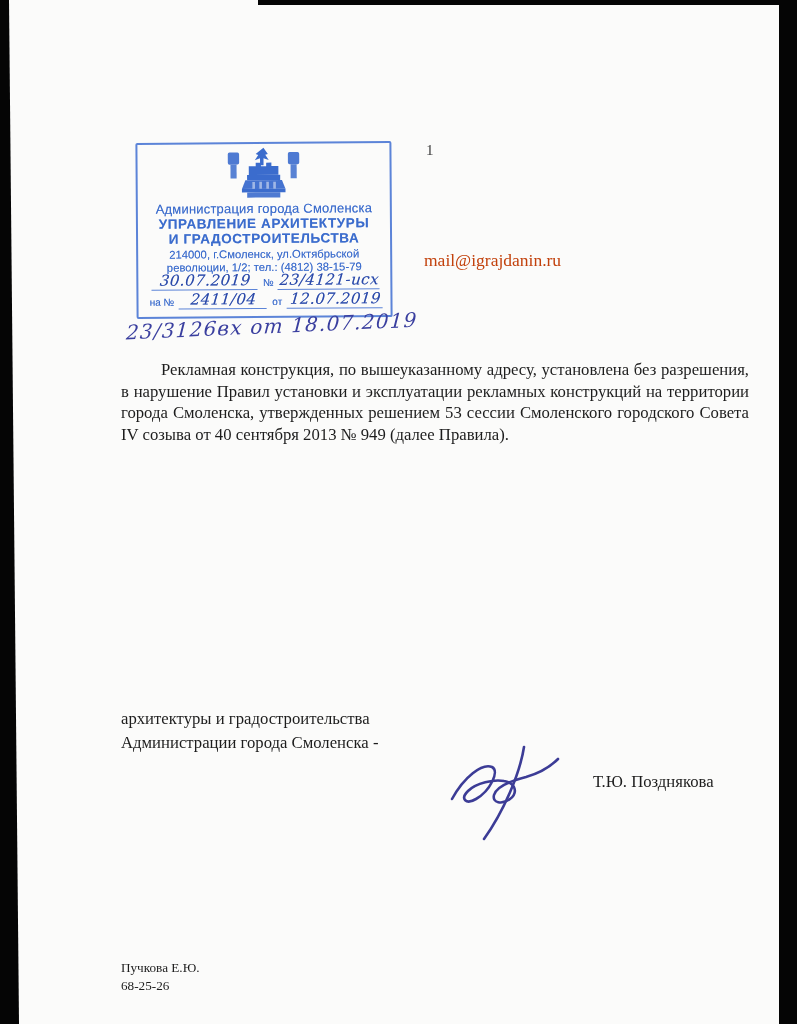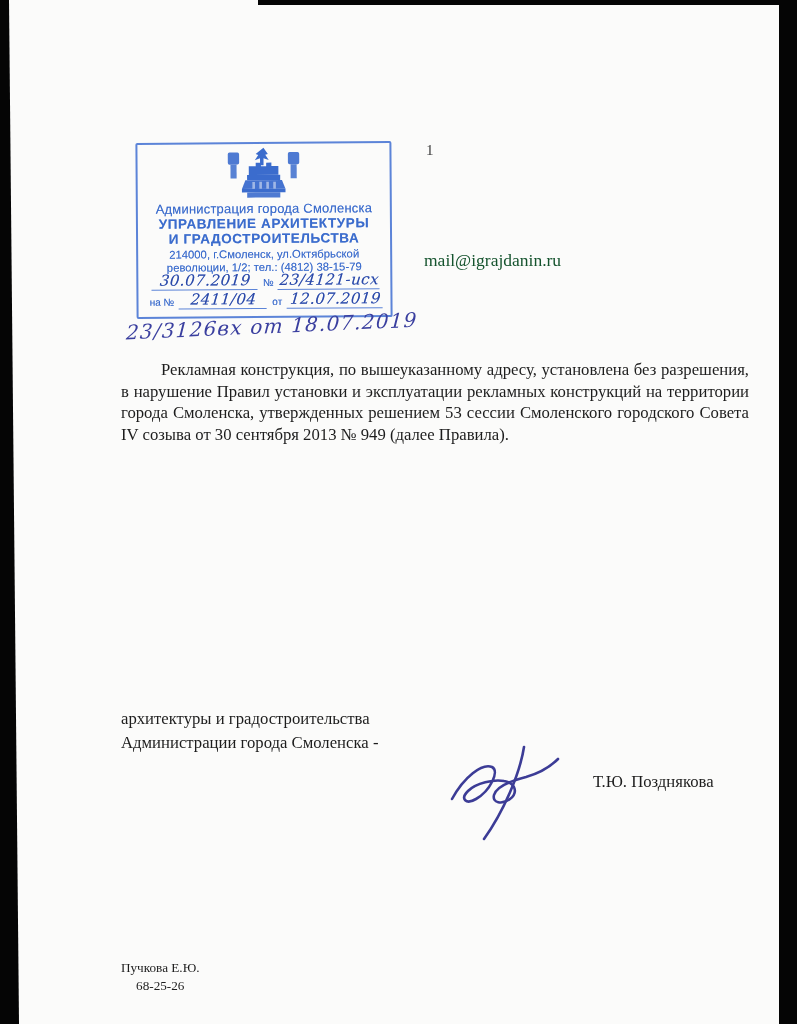--- a/index.html
+++ b/index.html
@@ -53,36 +53,36 @@
   
   .incoming-note {
     position:absolute; left:126px; top:314px;
     font-family:"DejaVu Serif", serif; font-style:italic;
     font-size:20px; letter-spacing:1.2px; color:#3a3f9f;
     transform:rotate(-2.5deg) skewX(-6deg); white-space:nowrap;
   }
 
   
   .email { position:absolute; left:424px; top:250px;
-    font-size:17.5px; color:#14532d; }
+    font-size:17.5px; color:#c2410c; }
 
   
   .body-text { position:absolute; left:121px; top:359px; width:628px;
     font-size:16.7px; line-height:21.7px; text-align:justify; }
   .body-text p { margin:0; text-indent:40px; }
 
   
   .sign-position { position:absolute; left:121px; top:707px;
     font-size:16.7px; line-height:24.3px; }
   .sign-name { position:absolute; left:593px; top:772px; font-size:16.7px;text-align:right; }
   .signature-svg { position:absolute; left:438px; top:733px; }
 
   
   .footer { position:absolute; left:121px; top:959px;
-    font-size:13.2px; line-height:18px;text-align:center; }
+    font-size:13.2px; line-height:18px; }
 </style>
 </head>
 <body>
 
 <div class="page">
 
   <div class="edge edge-left"></div>
   <div class="edge edge-right"></div>
   <div class="edge edge-top"></div>
 
@@ -126,21 +126,21 @@
       <span class="lbl">от</span>
       <span class="hw seg seg-refdate">12.07.2019</span>
     </div>
   </div>
 
   <div class="incoming-note">23/3126вх от 18.07.2019</div>
 
   <div class="email">mail@igrajdanin.ru</div>
 
   <div class="body-text">
-    <p>Рекламная конструкция, по вышеуказанному адресу, установлена без разрешения, в нарушение Правил установки и эксплуатации рекламных конструкций на территории города Смоленска, утвержденных решением 53 сессии Смоленского городского Совета IV созыва от 30 сентября 2013 № 949 (далее Правила).</p>
+    <p>Рекламная конструкция, по вышеуказанному адресу, установлена без разрешения, в нарушение Правил установки и эксплуатации рекламных конструкций на территории города Смоленска, утвержденных решением 53 сессии Смоленского городского Совета IV созыва от 40 сентября 2013 № 949 (далее Правила).</p>
   </div>
 
   <div class="sign-position">
     <div>архитектуры и градостроительства</div>
     <div>Администрации города Смоленска -</div>
   </div>
 
   <svg class="signature-svg" width="130" height="110" viewBox="0 0 130 110" aria-hidden="true">
     <g fill="none" stroke="#3c3c96" stroke-width="2.6" stroke-linecap="round">
       <path d="M14 66 C 26 44, 44 30, 54 34 C 62 38, 52 58, 38 66 C 28 72, 22 66, 30 58 C 38 50, 56 46, 66 48 C 78 50, 80 60, 72 66 C 64 72, 54 70, 56 62 C 58 54, 72 48, 88 44 C 102 40, 112 34, 120 26"></path>

